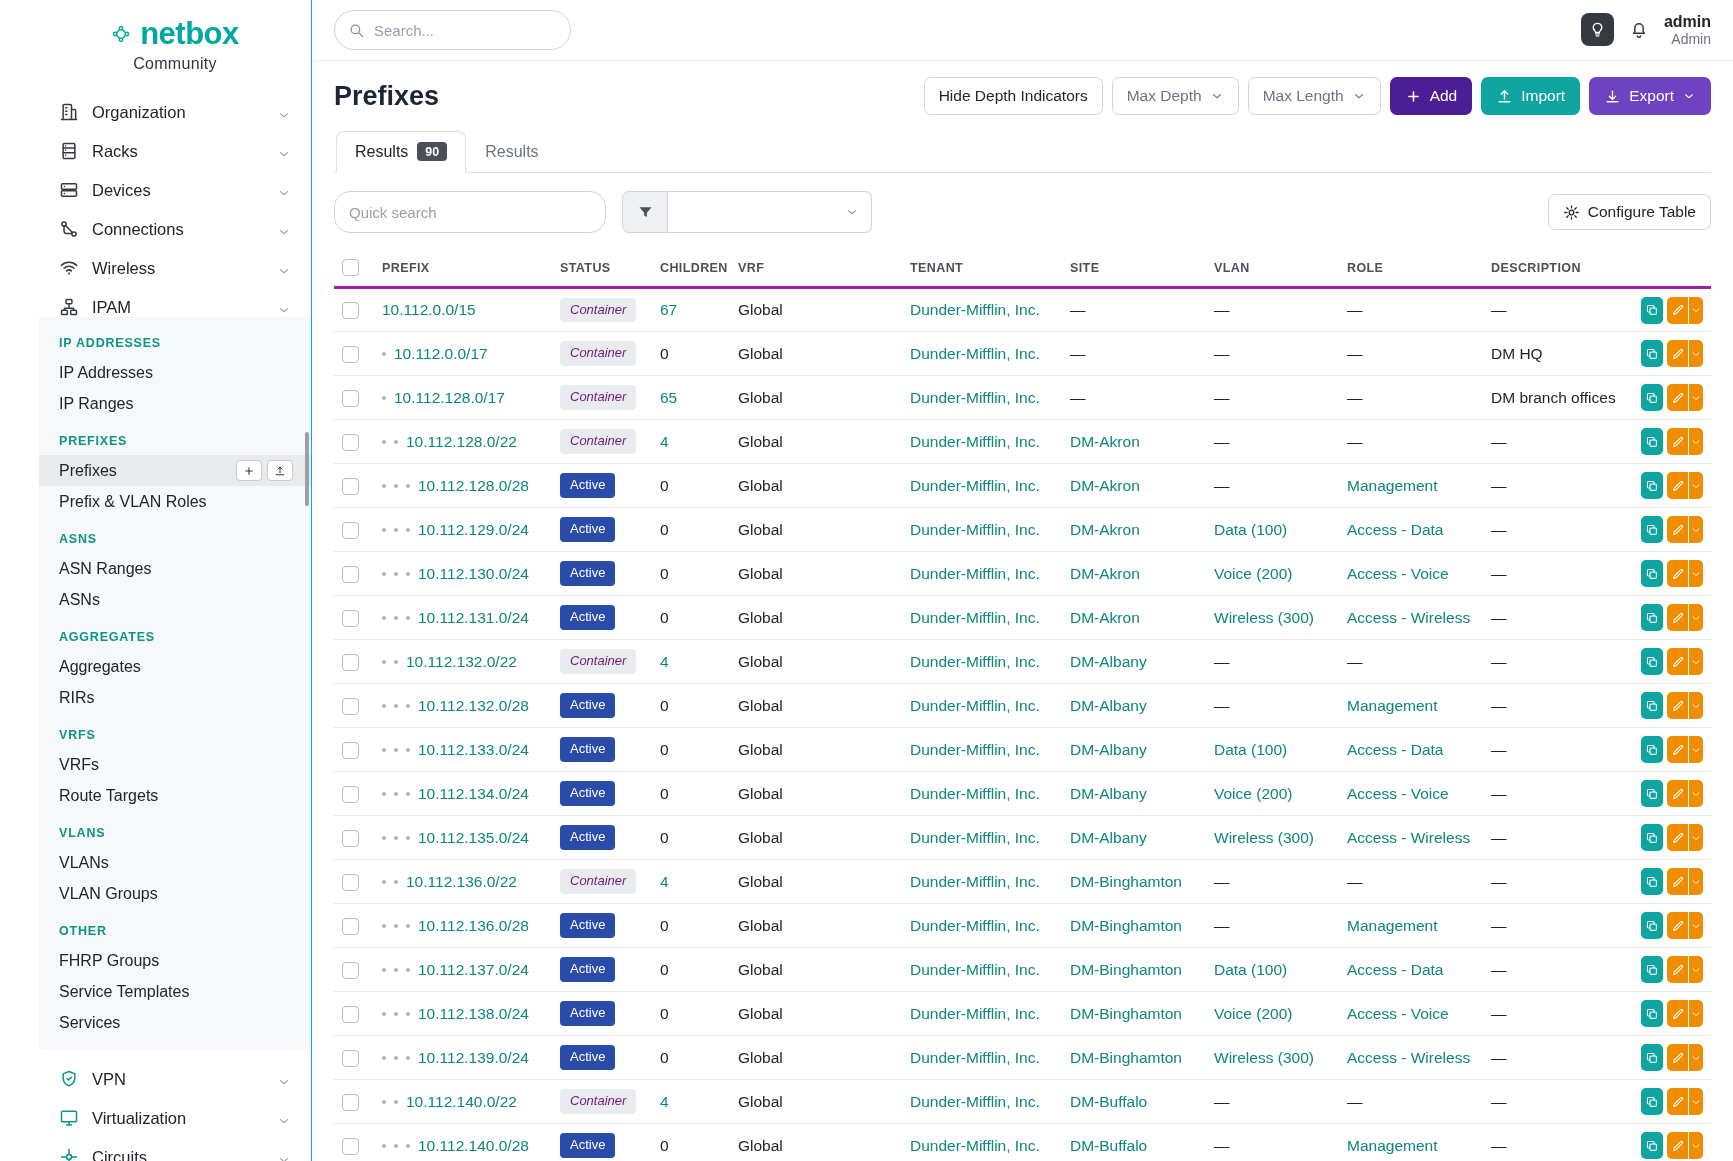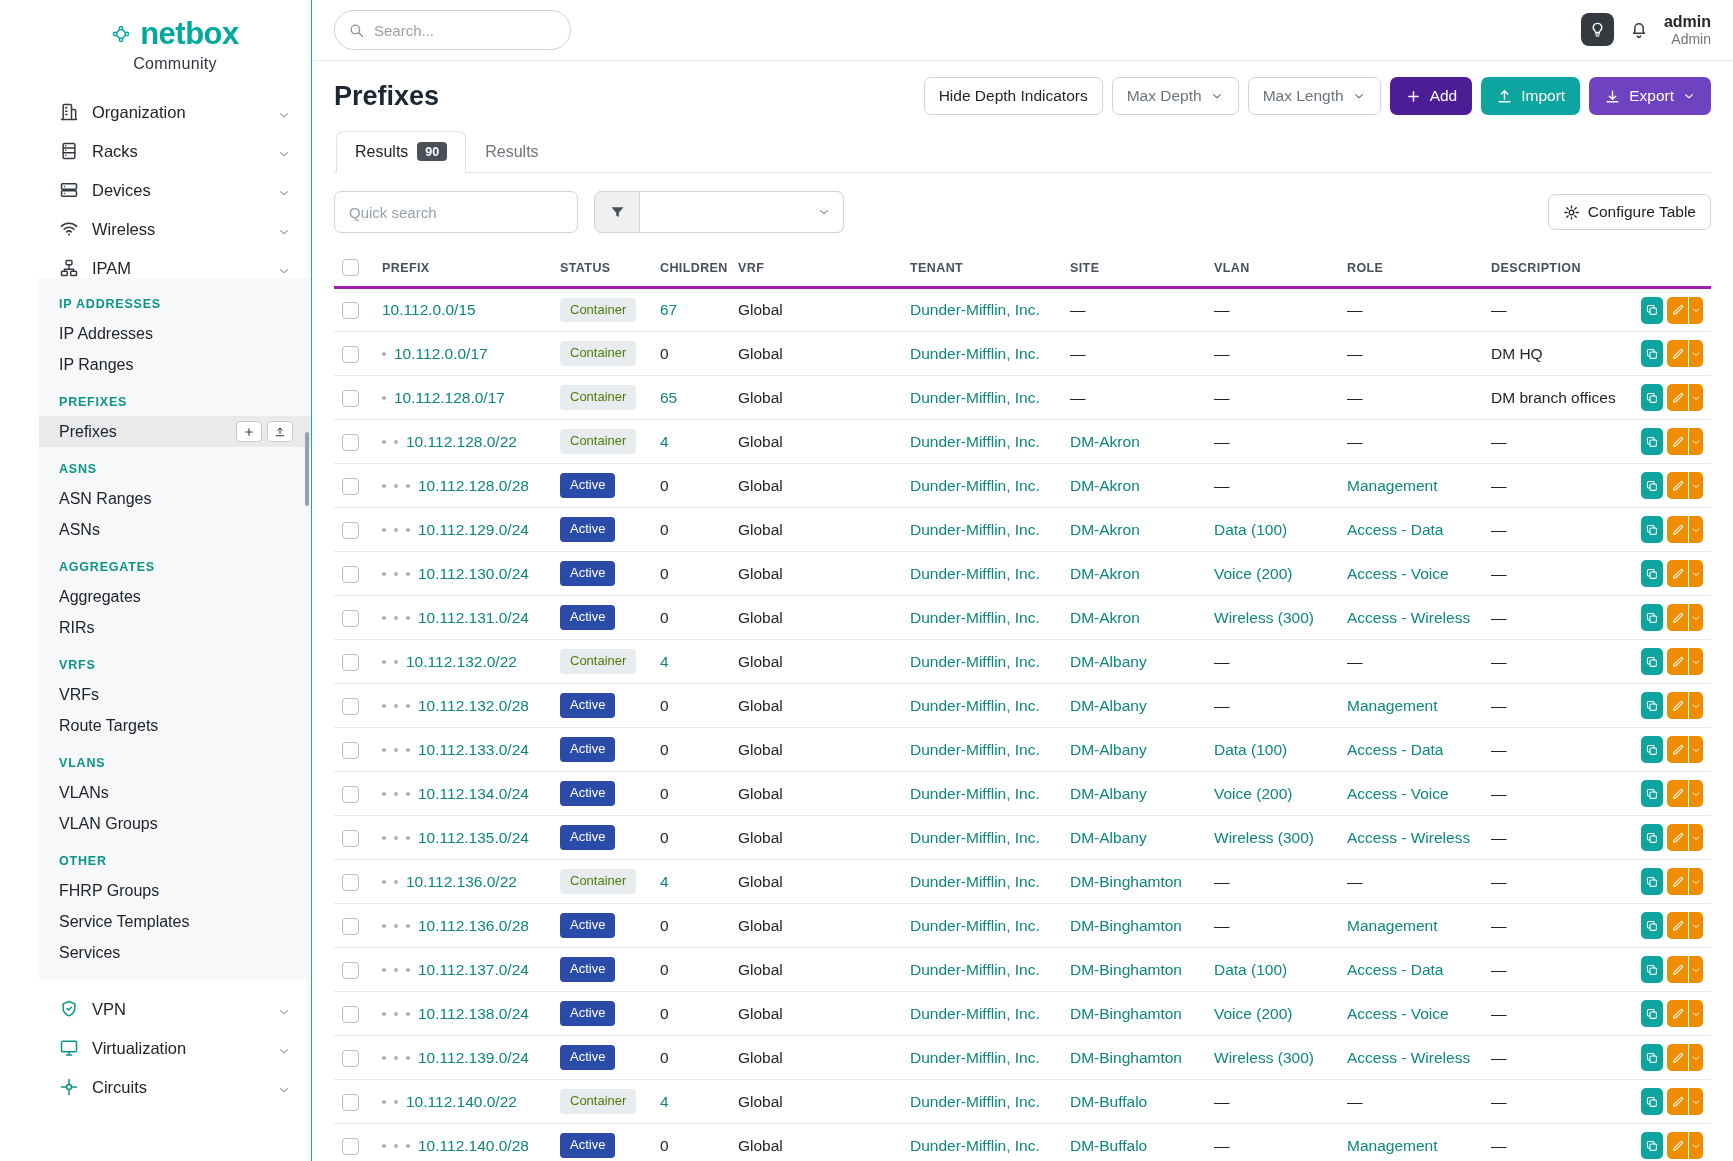--- a/index.html
+++ b/index.html
@@ -49,36 +49,36 @@
   .btn-green{background:#4c1d95;color:#fff;}
   .btn-teal{background:#0ea5a0;color:#fff;}
   .btn-purple{background:#6f42c1;color:#fff;}
 
   .tabs{display:flex;margin-top:16px;border-bottom:1px solid #dee2e6;padding-left:2px;}
   .tab{display:flex;gap:9px;align-items:center;padding:10px 18px 11px;font-size:16px;color:#6c757d;border:1px solid transparent;border-radius:8px 8px 0 0;margin-bottom:-1px;cursor:pointer;}
   .tab.active{color:#212529;background:#fff;border-color:#dee2e6 #dee2e6 #fff #dee2e6;}
   .tab-badge{background:#495057;color:#fff;font-size:12.5px;padding:2.5px 8px;border-radius:4px;font-weight:bold;}
 
   .table-controls{display:flex;align-items:center;margin-top:18px;}
-  .quick-search{width:244px;height:42px;border:1px solid #ced4da;border-radius:7px;padding:0 14px;font-size:15px;color:#495057;outline:none;font-family:inherit;}
+  .quick-search{width:272px;height:42px;border:1px solid #ced4da;border-radius:16px;padding:0 14px;font-size:15px;color:#495057;outline:none;font-family:inherit;}
   .filter-group{display:flex;margin-left:16px;}
   .filter-btn{width:46px;height:42px;background:#eef0f2;border:1px solid #ced4da;border-radius:7px 0 0 7px;display:flex;align-items:center;justify-content:center;color:#495057;cursor:pointer;}
   .filter-select{width:204px;height:42px;border:1px solid #ced4da;border-left:none;border-radius:0 7px 7px 0;display:flex;align-items:center;padding:0 12px;color:#8a939b;background:#fff;cursor:pointer;}
   .filter-select .icon{margin-left:auto;}
   .configure-btn{margin-left:auto;height:36px;}
 
   table{border-collapse:collapse;table-layout:fixed;width:1377px;margin-top:16px;}
   th{font-size:12.5px;color:#49505a;text-transform:uppercase;letter-spacing:0.4px;text-align:left;padding:10px 8px;border-bottom:3px solid #a21caf;font-weight:bold;}
   td{padding:0 8px;height:44px;border-bottom:1px solid #e9ecef;font-size:15.5px;vertical-align:middle;white-space:nowrap;overflow:hidden;}
   a.cell-link{color:#0d867c;text-decoration:none;cursor:pointer;}
   .plain{color:#212529;}
   .dash{color:#212529;}
   .dot{display:inline-block;width:4px;height:4px;border-radius:50%;background:#aeb4ba;margin-right:8px;vertical-align:middle;}
   .badge{display:inline-block;font-size:13px;padding:4px 10px;border-radius:4px;line-height:1.25;}
-  .badge-container{background:#e9ecef;color:#4d7c0f;}
+  .badge-container{background:#e9ecef;color:#701a75;font-style:italic;}
   .badge-active{background:#2b4ba8;color:#fff;}
   .cb{appearance:none;-webkit-appearance:none;width:17px;height:17px;border:1.5px solid #b6bec6;border-radius:4px;background:#fff;cursor:pointer;display:inline-block;vertical-align:middle;}
   .row-actions{display:flex;align-items:center;justify-content:flex-end;gap:0;}
   .act-btn{height:27px;border:none;display:flex;align-items:center;justify-content:center;color:#fff;cursor:pointer;padding:0;}
   .act-copy{width:27px;background:#0ea5a0;border-radius:5px;margin-right:4px;}
   .act-edit{width:27px;background:#f08c00;border-radius:5px 0 0 5px;margin-right:1px;}
   .act-menu{width:17px;background:#f08c00;border-radius:0 5px 5px 0;}
 
   .icon{display:inline-flex;width:20px;height:20px;flex:0 0 auto;}
   .icon svg{width:100%;height:100%;display:block;}
@@ -137,20 +137,35 @@
         </div>
         <div class="nav-item">
           <span class="icon main">
             <svg viewBox="0 0 24 24" fill="none" stroke="currentColor" stroke-width="1.8" stroke-linecap="round" stroke-linejoin="round">
               <rect x="3" y="4.5" width="18" height="6.5" rx="1.2"></rect>
               <rect x="3" y="13" width="18" height="6.5" rx="1.2"></rect>
               <path d="M6.5 7.7h.01M6.5 16.2h.01"></path>
             </svg>
           </span>
           <span class="nav-label">Devices</span>
+          <span class="icon chev xs">
+            <svg viewBox="0 0 24 24" fill="none" stroke="currentColor" stroke-width="1.8" stroke-linecap="round" stroke-linejoin="round">
+              <path d="M6 9.5l6 5.5 6-5.5"></path>
+            </svg>
+          </span>
+        </div>
+        <div class="nav-item">
+          <span class="icon main">
+            <svg viewBox="0 0 24 24" fill="none" stroke="currentColor" stroke-width="1.8" stroke-linecap="round" stroke-linejoin="round">
+              <circle cx="6" cy="6" r="2.5"></circle>
+              <circle cx="18" cy="18" r="2.5"></circle>
+              <path d="M7.8 7.8l8.4 8.4M6 8.5V14a3.5 3.5 0 0 0 3.5 3.5h6"></path>
+            </svg>
+          </span>
+          <span class="nav-label">Connections</span>
           <span class="icon chev xs">
             <svg viewBox="0 0 24 24" fill="none" stroke="currentColor" stroke-width="1.8" stroke-linecap="round" stroke-linejoin="round">
               <path d="M6 9.5l6 5.5 6-5.5"></path>
             </svg>
           </span>
         </div>
         <div class="nav-item">
           <span class="icon main">
             <svg viewBox="0 0 24 24" fill="none" stroke="currentColor" stroke-width="1.8" stroke-linecap="round" stroke-linejoin="round">
               <path d="M2.8 8.8a13.5 13.5 0 0 1 18.4 0M6 12.2a8.6 8.6 0 0 1 12 0M9.2 15.5a4.2 4.2 0 0 1 5.6 0"></path>
@@ -200,20 +215,23 @@
                 </span>
               </button>
               <button class="mini-btn">
                 <span class="icon xxs">
                   <svg viewBox="0 0 24 24" fill="none" stroke="currentColor" stroke-width="1.8" stroke-linecap="round" stroke-linejoin="round">
                     <path d="M12 15.5V4.5M7.5 8.5 12 4l4.5 4.5M4.5 19.5h15" stroke-width="2"></path>
                   </svg>
                 </span>
               </button>
             </span>
+          </div>
+          <div class="subnav-item">
+            <span class="subnav-label">Prefix &amp; VLAN Roles</span>
           </div>
           <div class="subnav-header">ASNS</div>
           <div class="subnav-item">
             <span class="subnav-label">ASN Ranges</span>
           </div>
           <div class="subnav-item">
             <span class="subnav-label">ASNs</span>
           </div>
           <div class="subnav-header">AGGREGATES</div>
           <div class="subnav-item">

